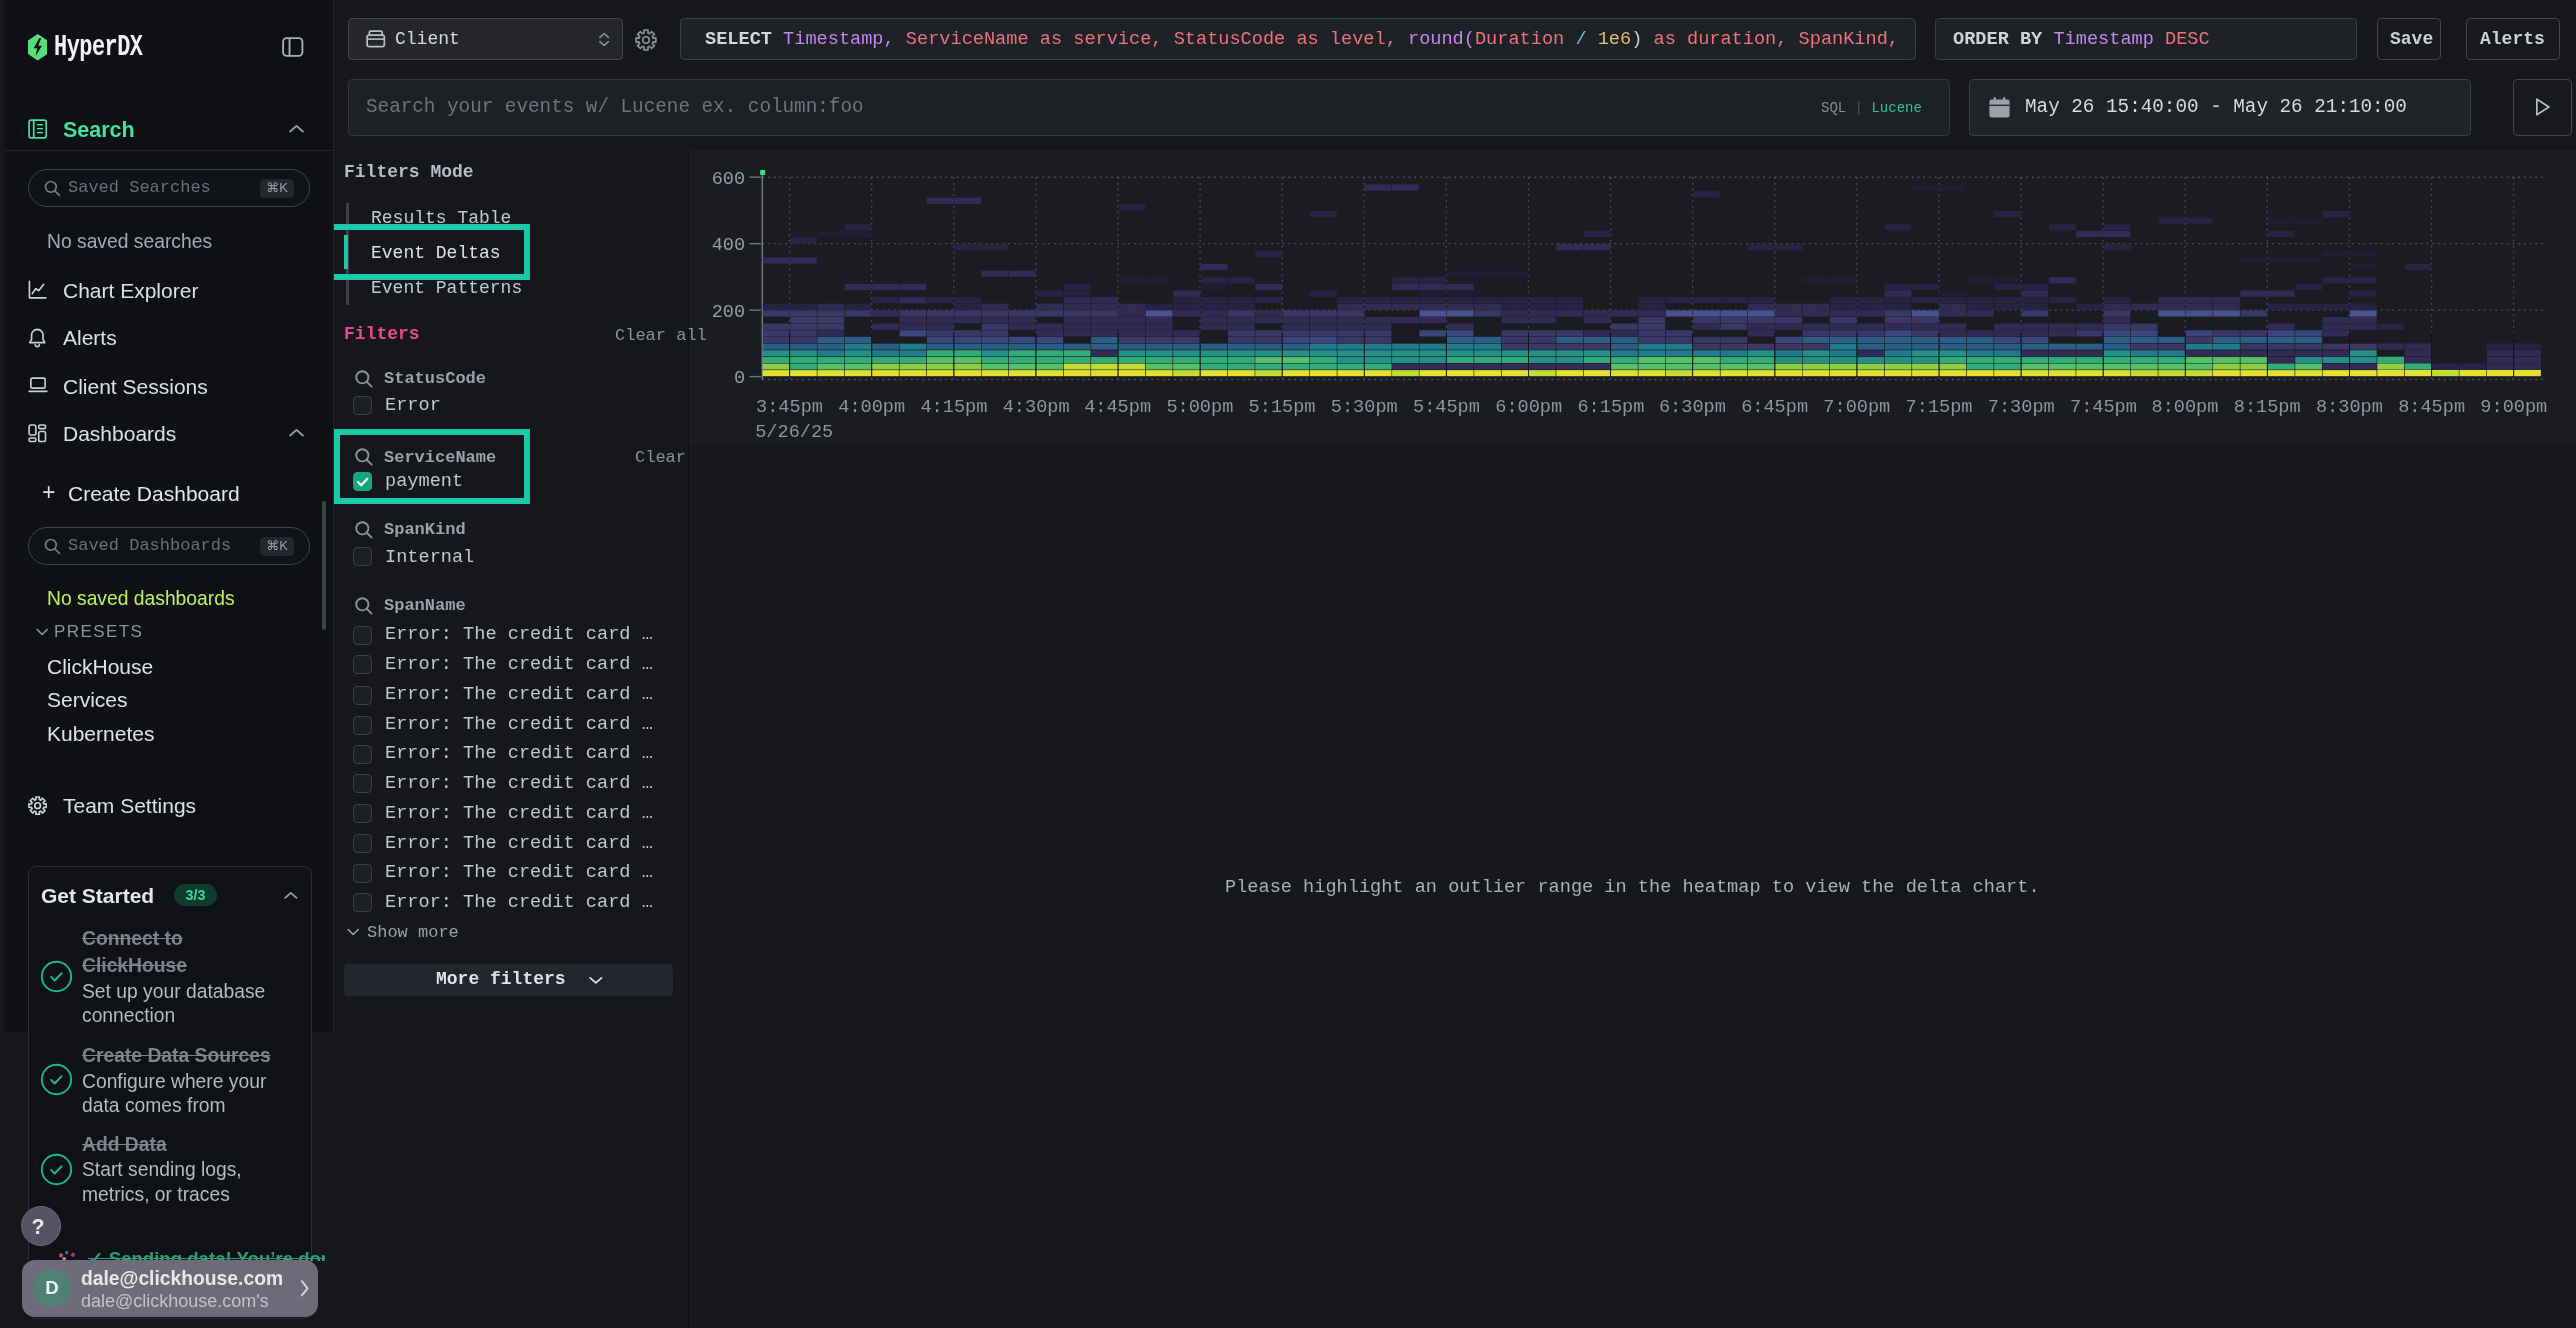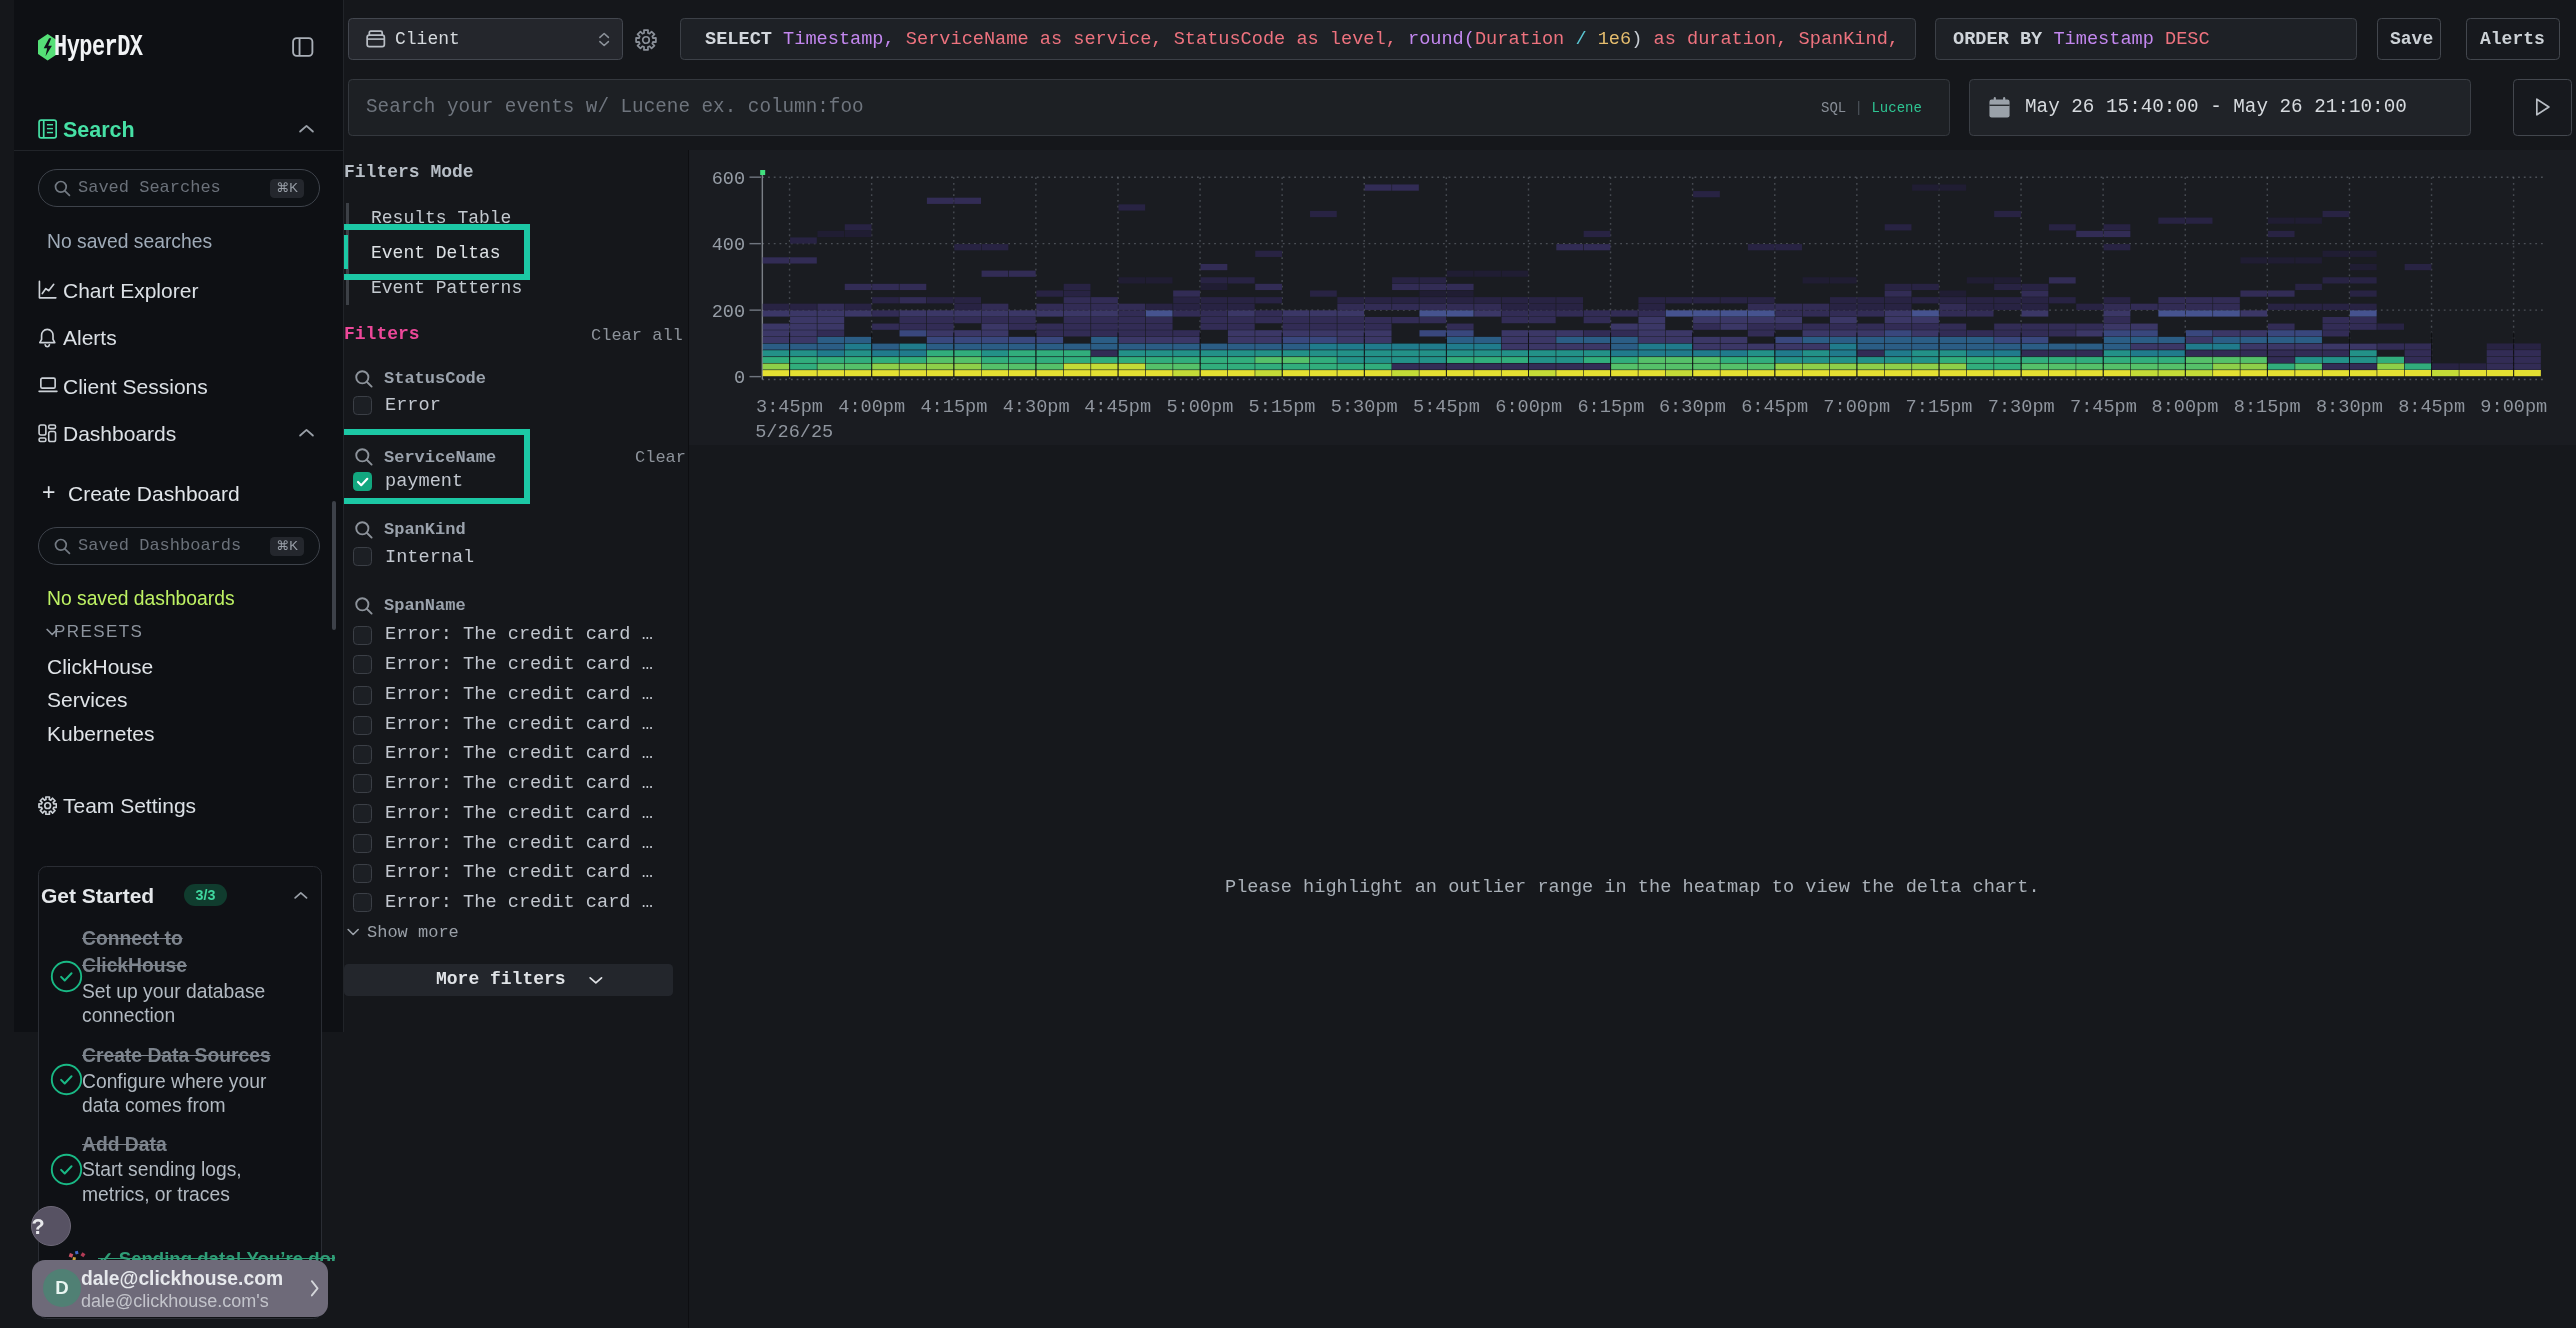--- a/index.html
+++ b/index.html
@@ -869,21 +869,21 @@
 <div style="position:absolute;left:353px;top:834px;width:19.3px;height:19.3px;border-radius:4.3px;border:1.4px solid #3b3f46;background:#1c1f24;box-sizing:border-box"></div>
 <div style="position:absolute;left:353px;top:864px;width:19.3px;height:19.3px;border-radius:4.3px;border:1.4px solid #3b3f46;background:#1c1f24;box-sizing:border-box"></div>
 <div style="position:absolute;left:353px;top:893px;width:19.3px;height:19.3px;border-radius:4.3px;border:1.4px solid #3b3f46;background:#1c1f24;box-sizing:border-box"></div>
 <svg style="position:absolute;left:346px;top:927px" width="14.3" height="10" viewBox="0 0 20 14">
 <polyline points="3,3.5 10,10.5 17,3.5" fill="none" stroke="#9aa0a8" stroke-width="2.3" stroke-linecap="round" stroke-linejoin="round"></polyline>
 </svg>
 <div style="position:absolute;left:344px;top:964px;width:329px;height:31.5px;background:#23262c;border-radius:4.3px"></div>
 <svg style="position:absolute;left:588px;top:975px" width="15.7" height="10.7" viewBox="0 0 22 15">
 <polyline points="3,4 11,11 19,4" fill="none" stroke="#dfe2e6" stroke-width="2.4" stroke-linecap="round" stroke-linejoin="round"></polyline>
 </svg>
-<div style="position:absolute;left:14px;top:0;width:330px;height:1032px;background:#0e1014;border-right:0.7px solid #212429;box-sizing:border-box">
+<div style="position:absolute;left:4px;top:0;width:330px;height:1032px;background:#0e1014;border-right:0.7px solid #212429;box-sizing:border-box">
     <svg style="position:absolute;left:23.6px;top:34px" width="19.3" height="26.5" viewBox="0 0 27 37">
 <polygon points="13.5,0 27,9 27,28 13.5,37 0,28 0,9" fill="#55e077"></polygon>
 <polygon points="15.5,6 8,20 12.8,20 10.5,31 19.5,16.5 14.3,16.5 18.5,6" fill="#10131a"></polygon>
 </svg>
     <svg style="position:absolute;left:278px;top:37px" width="21.5" height="20" viewBox="0 0 30 28">
 <rect x="1.5" y="1.5" width="27" height="25" rx="5" fill="none" stroke="#a9afb7" stroke-width="2.6"></rect>
 <line x1="10.5" y1="1.5" x2="10.5" y2="26.5" stroke="#a9afb7" stroke-width="2.6"></line>
 </svg>
     <svg style="position:absolute;left:23.6px;top:119px" width="19.3" height="20" viewBox="0 0 27 28">
 <rect x="1.5" y="1.5" width="24" height="25" rx="3" fill="none" stroke="#46e0a5" stroke-width="2.4"></rect>
@@ -1008,21 +1008,21 @@
 <div style="position:absolute;left:2390px;top:29px;line-height:21.5px;font-family:'Liberation Mono',monospace;font-size:18px;color:#ccd1d6;font-weight:700;white-space:pre;">Save</div>
 <div style="position:absolute;left:2480px;top:29px;line-height:21.5px;font-family:'Liberation Mono',monospace;font-size:18px;color:#ccd1d6;font-weight:700;white-space:pre;">Alerts</div>
 <div style="position:absolute;left:366px;top:96px;line-height:23px;font-family:'Liberation Mono',monospace;font-size:19.3px;color:#6e747d;font-weight:400;white-space:pre;">Search your events w/ Lucene ex. column:foo</div>
 <div style="position:absolute;left:1821px;top:98px;line-height:20px;font-family:'Liberation Mono',monospace;font-size:14px;white-space:pre"><span style="color:#878d96">SQL</span><span style="color:#4e545c"> | </span><span style="color:#2ec492">Lucene</span></div>
 <div style="position:absolute;left:2025px;top:96px;line-height:23px;font-family:'Liberation Mono',monospace;font-size:19.3px;color:#d6dade;font-weight:400;white-space:pre;">May 26 15:40:00 - May 26 21:10:00</div>
 <div style="position:absolute;left:344px;top:162px;line-height:21.5px;font-family:'Liberation Mono',monospace;font-size:18px;color:#b7bec6;font-weight:700;white-space:pre;">Filters Mode</div>
 <div style="position:absolute;left:371px;top:208px;line-height:21.5px;font-family:'Liberation Mono',monospace;font-size:18px;color:#c3c9cf;font-weight:400;white-space:pre;">Results Table</div>
 <div style="position:absolute;left:371px;top:243px;line-height:21.5px;font-family:'Liberation Mono',monospace;font-size:18px;color:#dde1e5;font-weight:400;white-space:pre;">Event Deltas</div>
 <div style="position:absolute;left:371px;top:278px;line-height:21.5px;font-family:'Liberation Mono',monospace;font-size:18px;color:#c3c9cf;font-weight:400;white-space:pre;">Event Patterns</div>
 <div style="position:absolute;left:344px;top:324px;line-height:21.5px;font-family:'Liberation Mono',monospace;font-size:18px;color:#ec4899;font-weight:700;white-space:pre;">Filters</div>
-<div style="position:absolute;left:591px;top:325px;line-height:21px;font-family:'Liberation Mono',monospace;font-size:17px;color:#8d939b;font-weight:400;white-space:pre;">Clear all</div>
+<div style="position:absolute;left:615px;top:325px;line-height:21px;font-family:'Liberation Mono',monospace;font-size:17px;color:#8d939b;font-weight:400;white-space:pre;">Clear all</div>
 <div style="position:absolute;left:384px;top:368px;line-height:21px;font-family:'Liberation Mono',monospace;font-size:17px;color:#9aa2ac;font-weight:700;white-space:pre;">StatusCode</div>
 <div style="position:absolute;left:385px;top:395px;line-height:22px;font-family:'Liberation Mono',monospace;font-size:18.6px;color:#c2c7cf;font-weight:400;white-space:pre;">Error</div>
 <div style="position:absolute;left:384px;top:447px;line-height:21px;font-family:'Liberation Mono',monospace;font-size:17px;color:#9aa2ac;font-weight:700;white-space:pre;">ServiceName</div>
 <div style="position:absolute;left:635px;top:447px;line-height:21px;font-family:'Liberation Mono',monospace;font-size:17px;color:#8d939b;font-weight:400;white-space:pre;">Clear</div>
 <div style="position:absolute;left:385px;top:471px;line-height:22px;font-family:'Liberation Mono',monospace;font-size:18.6px;color:#c2c7cf;font-weight:400;white-space:pre;">payment</div>
 <div style="position:absolute;left:384px;top:519px;line-height:21px;font-family:'Liberation Mono',monospace;font-size:17px;color:#9aa2ac;font-weight:700;white-space:pre;">SpanKind</div>
 <div style="position:absolute;left:385px;top:547px;line-height:22px;font-family:'Liberation Mono',monospace;font-size:18.6px;color:#c2c7cf;font-weight:400;white-space:pre;">Internal</div>
 <div style="position:absolute;left:384px;top:595px;line-height:21px;font-family:'Liberation Mono',monospace;font-size:17px;color:#9aa2ac;font-weight:700;white-space:pre;">SpanName</div>
 <div style="position:absolute;left:385px;top:624px;line-height:22px;font-family:'Liberation Mono',monospace;font-size:18.6px;color:#c2c7cf;font-weight:400;white-space:pre;">Error: The credit card …</div>
 <div style="position:absolute;left:385px;top:654px;line-height:22px;font-family:'Liberation Mono',monospace;font-size:18.6px;color:#c2c7cf;font-weight:400;white-space:pre;">Error: The credit card …</div>

